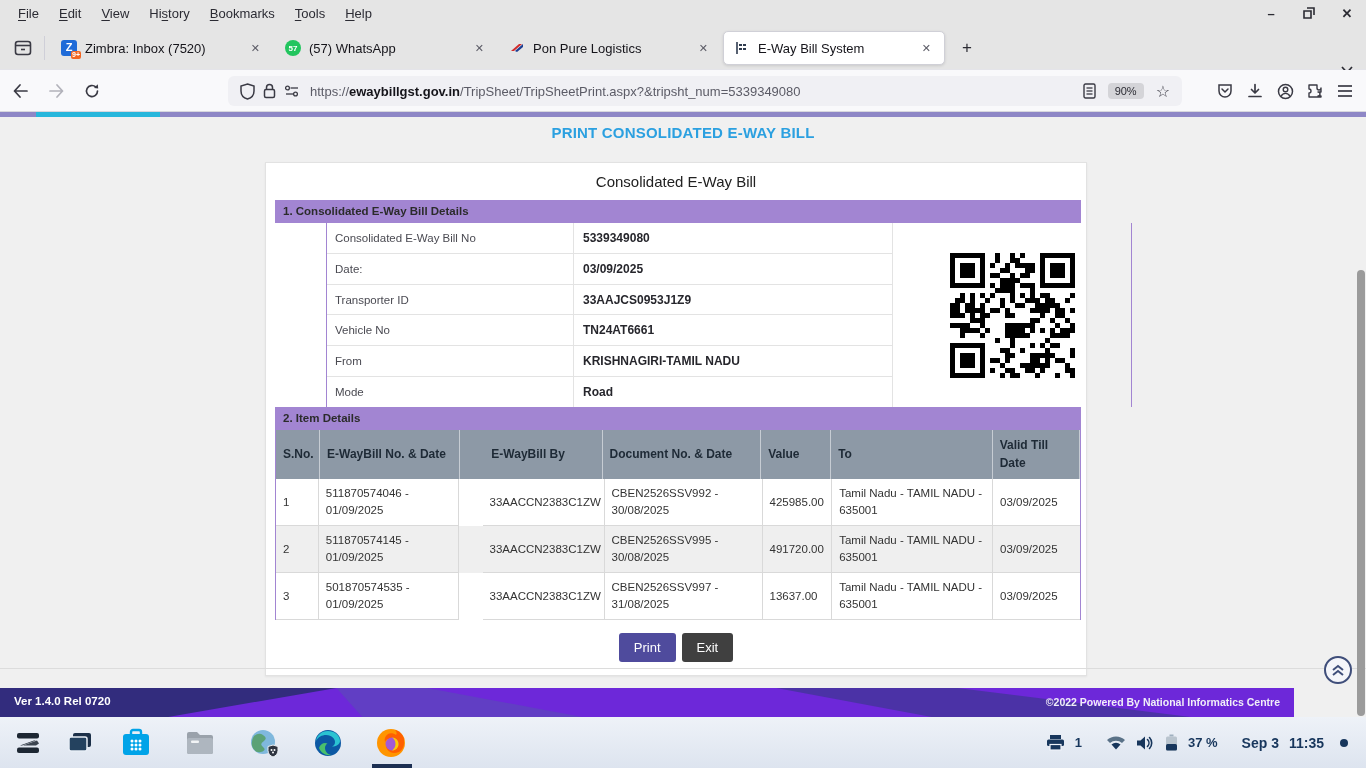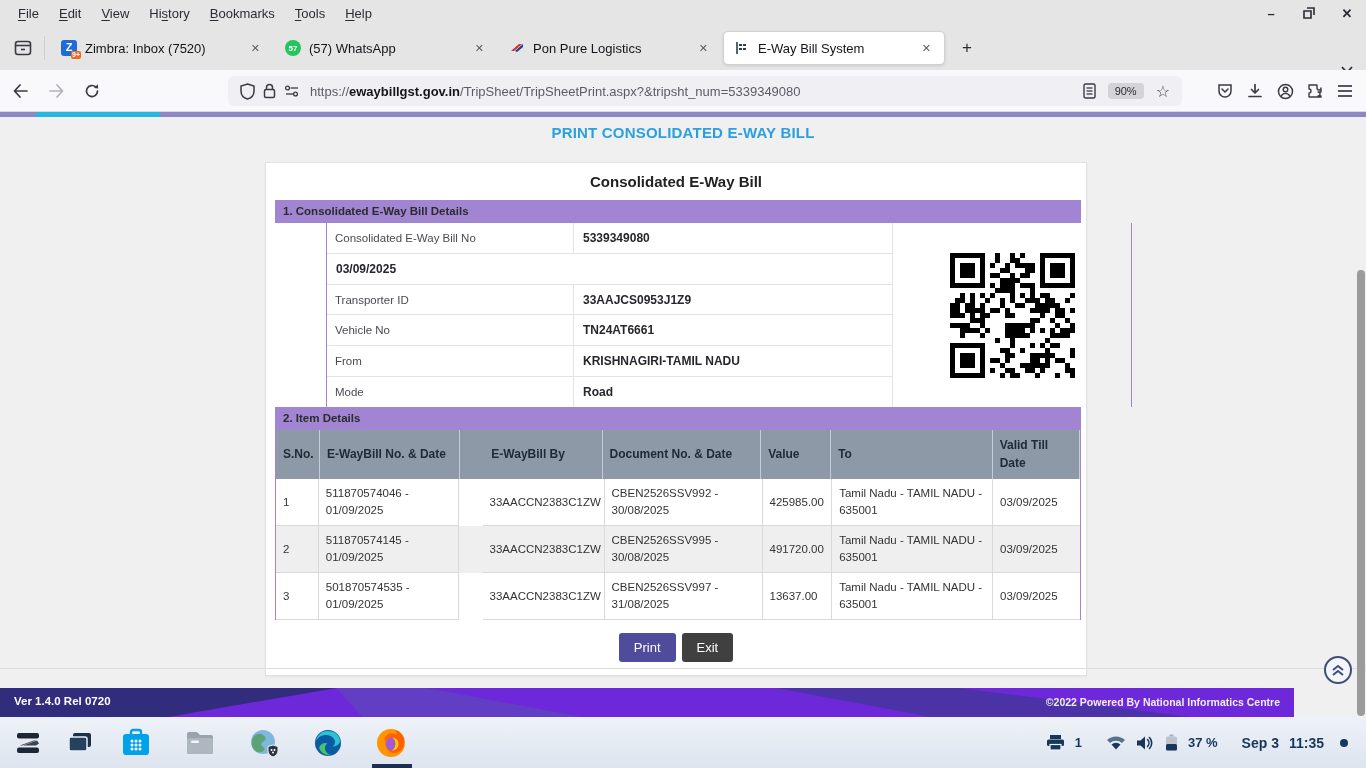--- a/index.html
+++ b/index.html
@@ -37,21 +37,21 @@
   .url-icon { display:flex; align-items:center; justify-content:center; padding:0 4px; }
   .tool-icon { width:30px; height:30px; display:flex; align-items:center; justify-content:center; border-radius:4px; }
   #nav-right { position:absolute; right:6px; top:6px; display:flex; }
 
   
   #viewport { position:absolute; top:112px; left:0; width:1366px; height:605px; background:#f0f0f0; overflow:hidden; }
   #page-strip { position:absolute; top:0; left:0; width:1366px; height:5px; background:#8e87c6; }
   #strip-cyan { position:absolute; top:0; left:36px; width:124px; height:5px; background:#27b7dc; }
   #page-heading { position:absolute; top:12px; left:0; width:1366px; text-align:center; font-size:15px; font-weight:bold; color:#2ba0e0; letter-spacing:.2px; }
   #card { position:absolute; left:265px; top:50px; width:822px; height:514px; background:#fff; border:1px solid #e2e2e2; box-shadow:0 1px 2px rgba(0,0,0,.06); }
-  #card-title { position:absolute; top:10px; left:0; width:100%; text-align:center; font-size:15px; font-weight:bold; color:#222; }
+  #card-title { position:absolute; top:10px; left:0; width:100%; text-align:center; font-size:15px; font-weight:normal; color:#222; }
   .section-bar { position:absolute; left:9px; width:806px; height:23px; background:#a285d2; color:#2b2b2b; font-size:11.5px; font-weight:bold; line-height:23px; padding-left:8px; }
   #sec1 { top:37px; }
   #sec2 { top:244px; }
 
   #details-region { position:absolute; left:24px; top:60px; width:806px; height:184px; border-left:1px solid #a285d2; border-right:1px solid #a285d2; display:flex;margin-left:36px; }
   #details-table { width:565px; display:flex; flex-direction:column; }
   .drow { flex:1; display:flex; border-bottom:1px solid #e3e3e3; align-items:center; }
   .drow:last-child { border-bottom:none; }
   .dlabel { width:247px; border-right:1px solid #e3e3e3; padding-left:8px; font-size:11.5px; color:#4a4a52; align-self:stretch; display:flex; align-items:center; }
   .dvalue { flex:1; padding-left:9px; font-size:12px; font-weight:bold; color:#26262c; }
@@ -267,20 +267,21 @@
     <div id="card-title">Consolidated E-Way Bill</div>
     <div id="sec1" class="section-bar">1. Consolidated E-Way Bill Details</div>
 
     <div id="details-region">
       <div id="details-table">
           <div class="drow">
             <div class="dlabel">Consolidated E-Way Bill No</div>
             <div class="dvalue">5339349080</div>
           </div>
           <div class="drow">
+            <div class="dlabel">Date:</div>
             <div class="dvalue">03/09/2025</div>
           </div>
           <div class="drow">
             <div class="dlabel">Transporter ID</div>
             <div class="dvalue">33AAJCS0953J1Z9</div>
           </div>
           <div class="drow">
             <div class="dlabel">Vehicle No</div>
             <div class="dvalue">TN24AT6661</div>
           </div>

